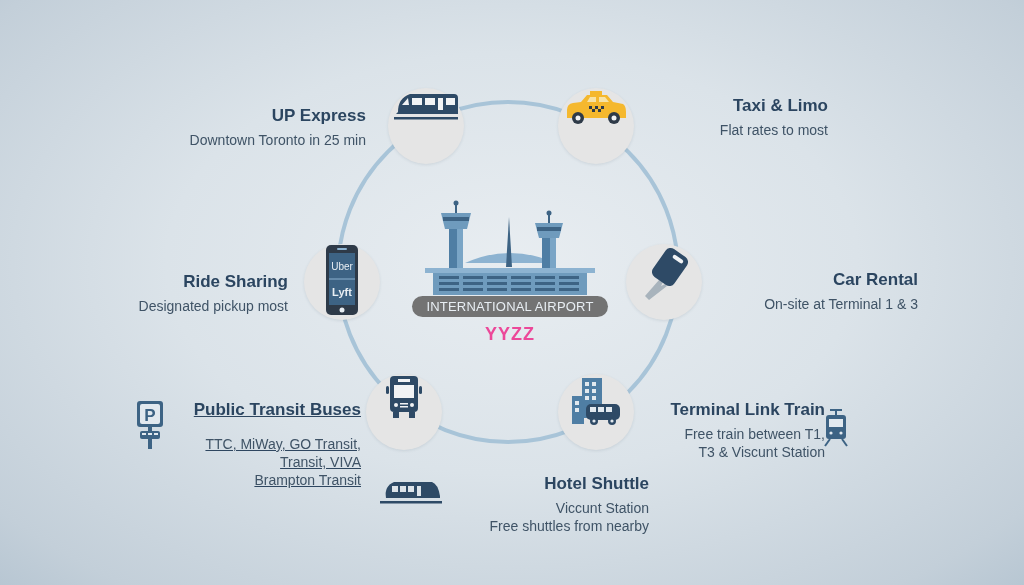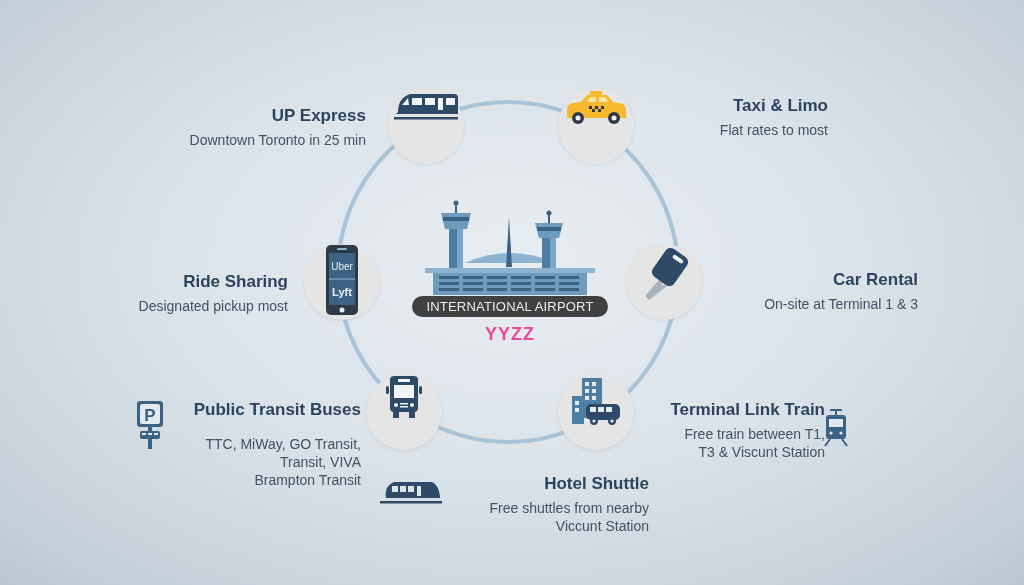--- a/index.html
+++ b/index.html
@@ -18,21 +18,21 @@
     box-shadow:0 1px 3px rgba(60,80,100,0.12);
   }
   .node svg { display:block; }
   .label { position:absolute; color:#2e4660;text-align:right; }
   .label .title { font-weight:bold; font-size:17px; color:#2b4560; }
   .label .desc { font-size:14px; color:#3f5366; line-height:18px; margin-top:5px; }
   .right { text-align:right; }
   .center-logo { position:absolute; left:405px; top:195px; width:210px; }
   .airport-pill {
     position:absolute; left:412px; top:296px; width:196px; height:21px;
-    background:#404040; border-radius:11px; color:#e8eef3;
+    background:#737373; border-radius:11px; color:#e8eef3;
     font-size:13px; text-align:center; line-height:21px; letter-spacing:0.2px;
   }
   .airport-code {
     position:absolute; left:460px; top:324px; width:100px; text-align:center;
     font-weight:bold; font-size:18px; color:#ec4899; letter-spacing:1px;
   }
 </style>
 </head>
 <body>
 
@@ -186,21 +186,21 @@
     <rect x="2" y="2" width="26" height="26" rx="3" fill="#3d6384"></rect>
     <rect x="5" y="5" width="20" height="20" rx="2" fill="#e2e9ef"></rect>
     <text x="15" y="22" font-family="Liberation Sans, sans-serif" font-size="17" font-weight="bold" fill="#3d6384" text-anchor="middle">P</text>
     <rect x="13" y="28" width="4" height="22" fill="#3d6384"></rect>
     <rect x="5" y="32" width="20" height="8" rx="2" fill="#3d6384"></rect>
     <rect x="7" y="34" width="4" height="2" fill="#e2e9ef"></rect>
       <rect x="13" y="34" width="4" height="2" fill="#e2e9ef"></rect>
       <rect x="19" y="34" width="4" height="2" fill="#e2e9ef"></rect>
   </svg>
 </span>
-<div class="label" style="left:171px; top:400px; width:190px;">
+<div class="label" style="left:171px; top:400px; width:190px;text-decoration:underline;">
   <div class="title">Public Transit Buses</div>
   <div class="desc" style="margin-top:6px;">
     <div style="padding-left:8px;margin-top:15px;">TTC, MiWay, GO Transit,</div>
     <div style="padding-left:84px;">Transit, VIVA</div>
     <div style="margin-left:-2px;">Brampton Transit</div>
   </div>
 </div>
 
 <div class="node" style="left:558px; top:374px;">
   <span>
@@ -254,16 +254,16 @@
     <rect x="12" y="8" width="6" height="6" fill="#dde4ea"></rect>
       <rect x="20" y="8" width="6" height="6" fill="#dde4ea"></rect>
       <rect x="28" y="8" width="6" height="6" fill="#dde4ea"></rect>
     <rect x="37" y="8" width="4" height="10" fill="#dde4ea"></rect>
     <rect x="0" y="23" width="62" height="2.5" fill="#2e4a66"></rect>
   </svg>
 </span>
 <div class="label" style="left:449px; top:474px; width:200px;">
   <div class="title">Hotel Shuttle</div>
   <div class="desc">
+    <div style="padding-left:12px;">Viccunt Station</div>
     <div>Free shuttles from nearby</div>
-    <div style="padding-left:12px;">Viccunt Station</div>
   </div>
 </div>
 
 </body></html>

